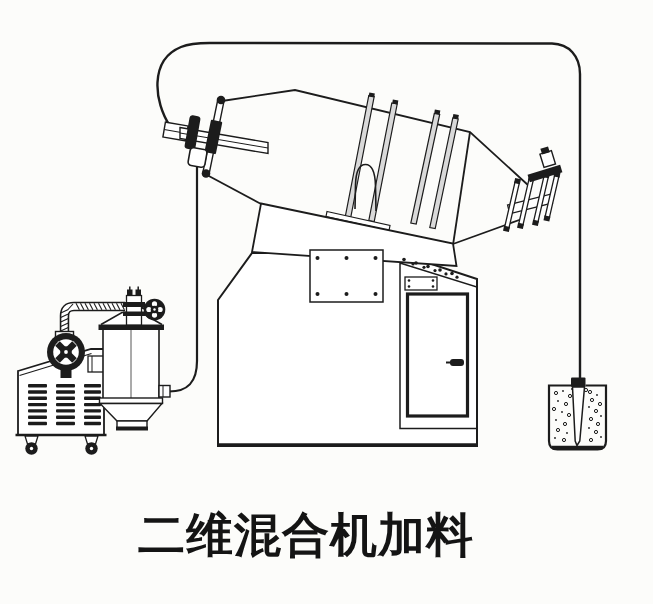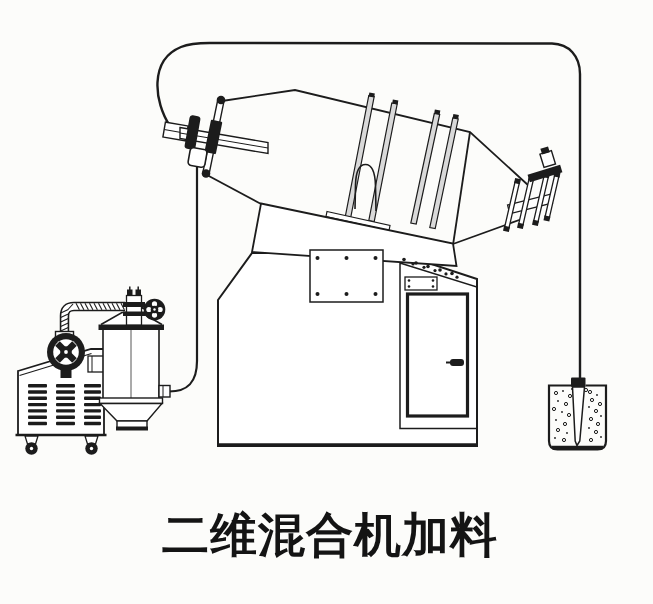--- a/index.html
+++ b/index.html
@@ -6,21 +6,21 @@
   #stage{position:relative;width:653px;height:604px;background:#fcfcfa;overflow:hidden;
          font-family:"Liberation Sans",sans-serif;}
   svg{position:absolute;left:0;top:0;}
   .ln{fill:none;stroke:#1c1c1c;}
   .wh{fill:#ffffff;stroke:#1c1c1c;}
   .bk{fill:#1c1c1c;stroke:none;}
   .band{fill:#d9d9d9;stroke:#1c1c1c;stroke-width:1.2;}
   .thin{stroke:#444;stroke-width:0.9;fill:none;}
   #caption{position:absolute;left:138px;top:504px;width:360px;
            font-size:47px;font-weight:700;letter-spacing:1px;color:#141414;
-           white-space:nowrap;font-family:"Liberation Sans","DejaVu Sans",sans-serif;text-align:right;}
+           white-space:nowrap;font-family:"Liberation Sans","DejaVu Sans",sans-serif;}
 </style>
 </head>
 <body>
 
 <div id="stage">
 <svg width="653" height="604" viewBox="0 0 653 604">
 
   <g>
     <path class="ln" stroke-width="2.4" d="M 170,126 C 154,102 149,60 181,47 C 191,42.8 201,43 211,43 L 552,43.5 C 569,44 580,56 580,74 L 580,380"></path>
   </g>

